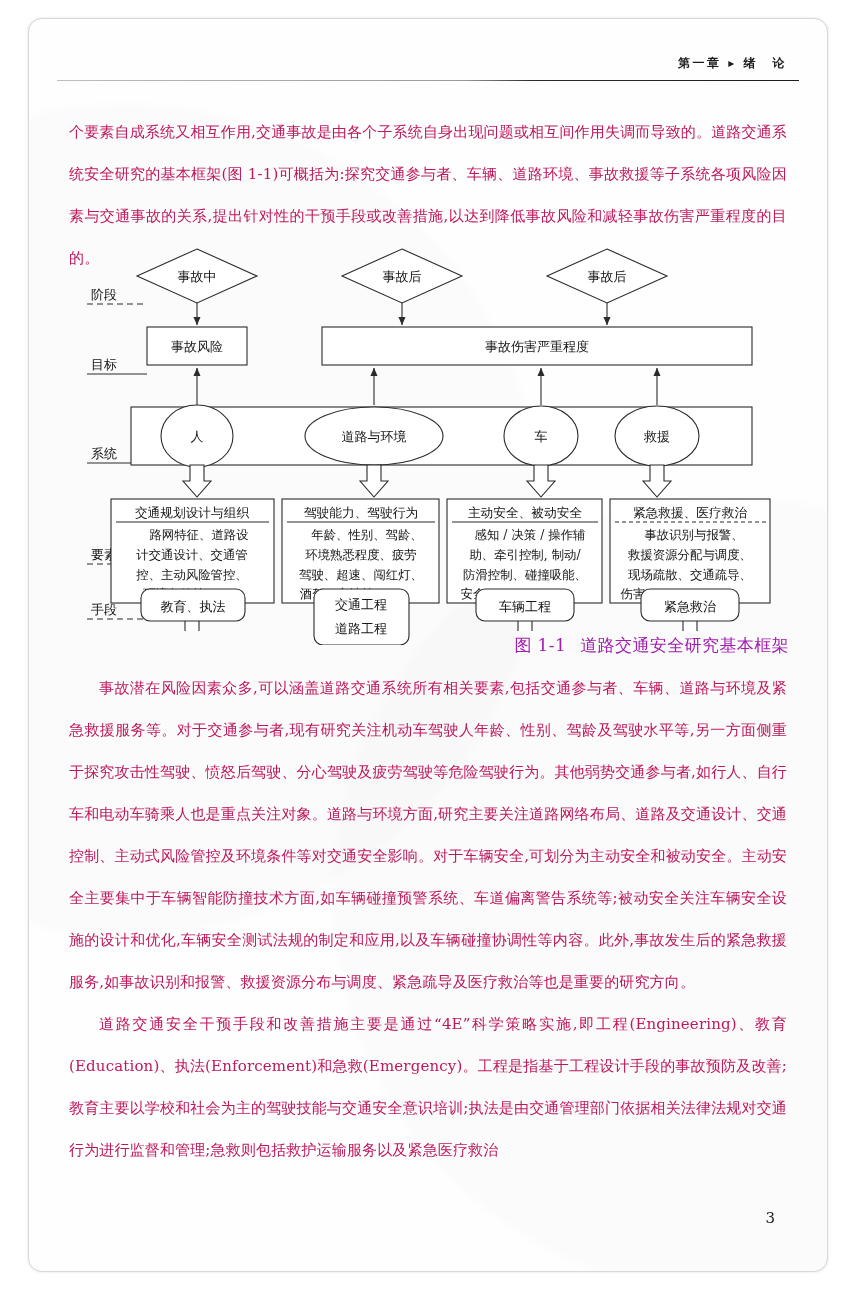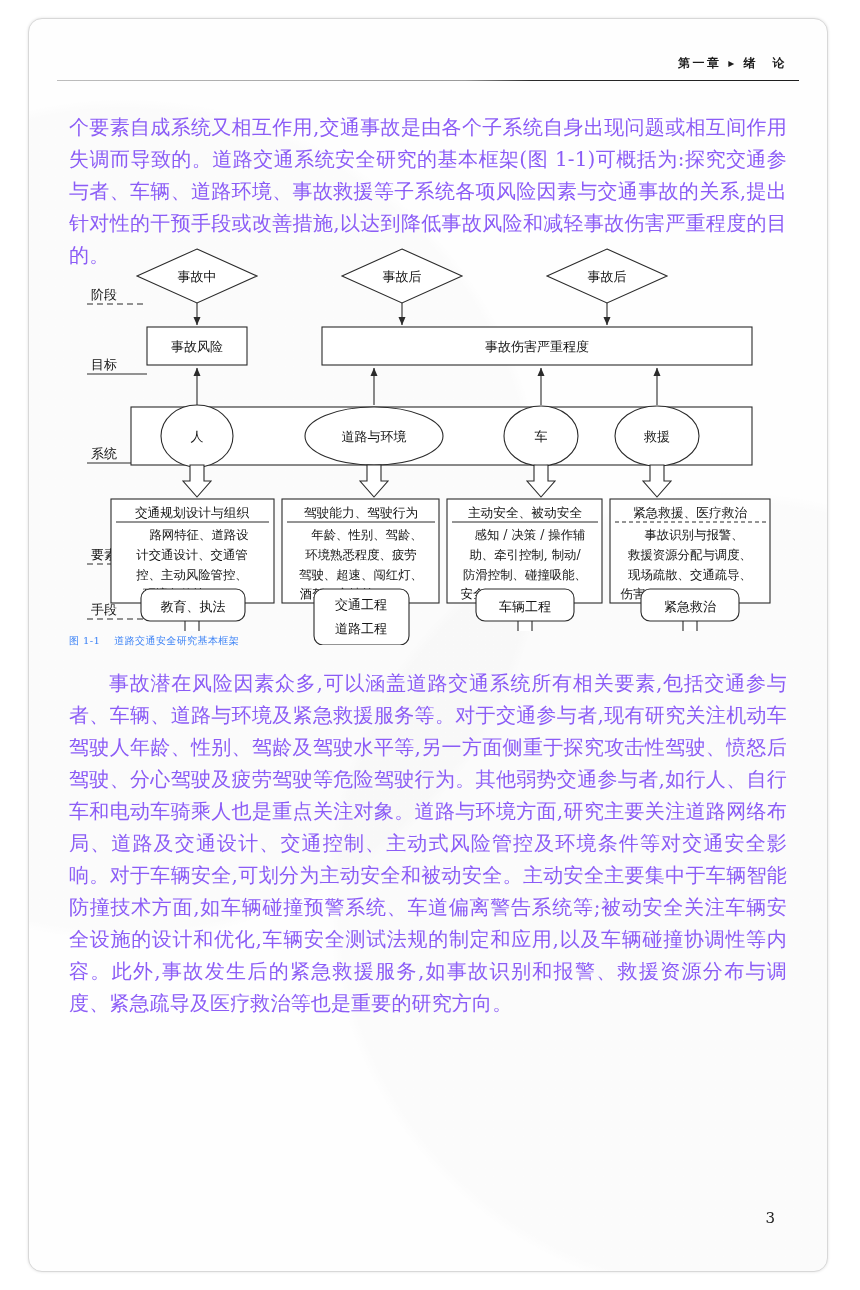--- a/index.html
+++ b/index.html
@@ -43,39 +43,39 @@
     position:absolute;left:28px;right:28px;top:25px;height:1px;
     background:linear-gradient(to right,#bdbdbd 0%,#9a9a9a 55%,#2b2b2b 64%,#1d1d1d 100%);
   }
 
   
   .body{
     position:absolute;left:40px;right:40px;top:92px;
   }
   p.tx{
     margin:0 0 0 0;
-    font-size:20px;
-    line-height:32px;
-    color:#8b5cf6;
+    font-size:15px;
+    line-height:42px;
+    color:#be185d;
     text-align:justify;
     text-justify:inter-ideograph;
     letter-spacing:.15px;
   }
   p.ind{text-indent:2em;}
 
   
   .fig{
     position:absolute;left:40px;top:222px;
     width:720px;height:415px;
   }
   .fig svg{display:block;}
   .cap{
     position:absolute;left:0;right:0;top:393px;
-    text-align:left;
-    font-size:10px;color:#3b82f6;
+    text-align:right;
+    font-size:17px;color:#a21caf;
     letter-spacing:.4px;
   }
   .cap .n{margin-right:14px;}
 
   .pageno{
     position:absolute;right:52px;bottom:44px;
     font-size:15px;color:#222;
     font-family:"DejaVu Serif","Liberation Serif",serif;
   }
 
@@ -234,16 +234,17 @@
       <text class="t13" x="621" y="36" text-anchor="middle">紧急救治</text>
     </svg>
 
     <div class="cap">
       <span class="n">图 1-1</span><span>道路交通安全研究基本框架</span>
     </div>
   </div>
 
   <div class="body" style="top:648px;">
     <p class="tx ind">事故潜在风险因素众多,可以涵盖道路交通系统所有相关要素,包括交通参与者、车辆、道路与环境及紧急救援服务等。对于交通参与者,现有研究关注机动车驾驶人年龄、性别、驾龄及驾驶水平等,另一方面侧重于探究攻击性驾驶、愤怒后驾驶、分心驾驶及疲劳驾驶等危险驾驶行为。其他弱势交通参与者,如行人、自行车和电动车骑乘人也是重点关注对象。道路与环境方面,研究主要关注道路网络布局、道路及交通设计、交通控制、主动式风险管控及环境条件等对交通安全影响。对于车辆安全,可划分为主动安全和被动安全。主动安全主要集中于车辆智能防撞技术方面,如车辆碰撞预警系统、车道偏离警告系统等;被动安全关注车辆安全设施的设计和优化,车辆安全测试法规的制定和应用,以及车辆碰撞协调性等内容。此外,事故发生后的紧急救援服务,如事故识别和报警、救援资源分布与调度、紧急疏导及医疗救治等也是重要的研究方向。</p>
+    <p class="tx ind">道路交通安全干预手段和改善措施主要是通过“4E”科学策略实施,即工程(Engineering)、教育(Education)、执法(Enforcement)和急救(Emergency)。工程是指基于工程设计手段的事故预防及改善;教育主要以学校和社会为主的驾驶技能与交通安全意识培训;执法是由交通管理部门依据相关法律法规对交通行为进行监督和管理;急救则包括救护运输服务以及紧急医疗救治</p>
   </div>
 
   <div class="pageno">3</div>
 </div>
 
 </body></html>

